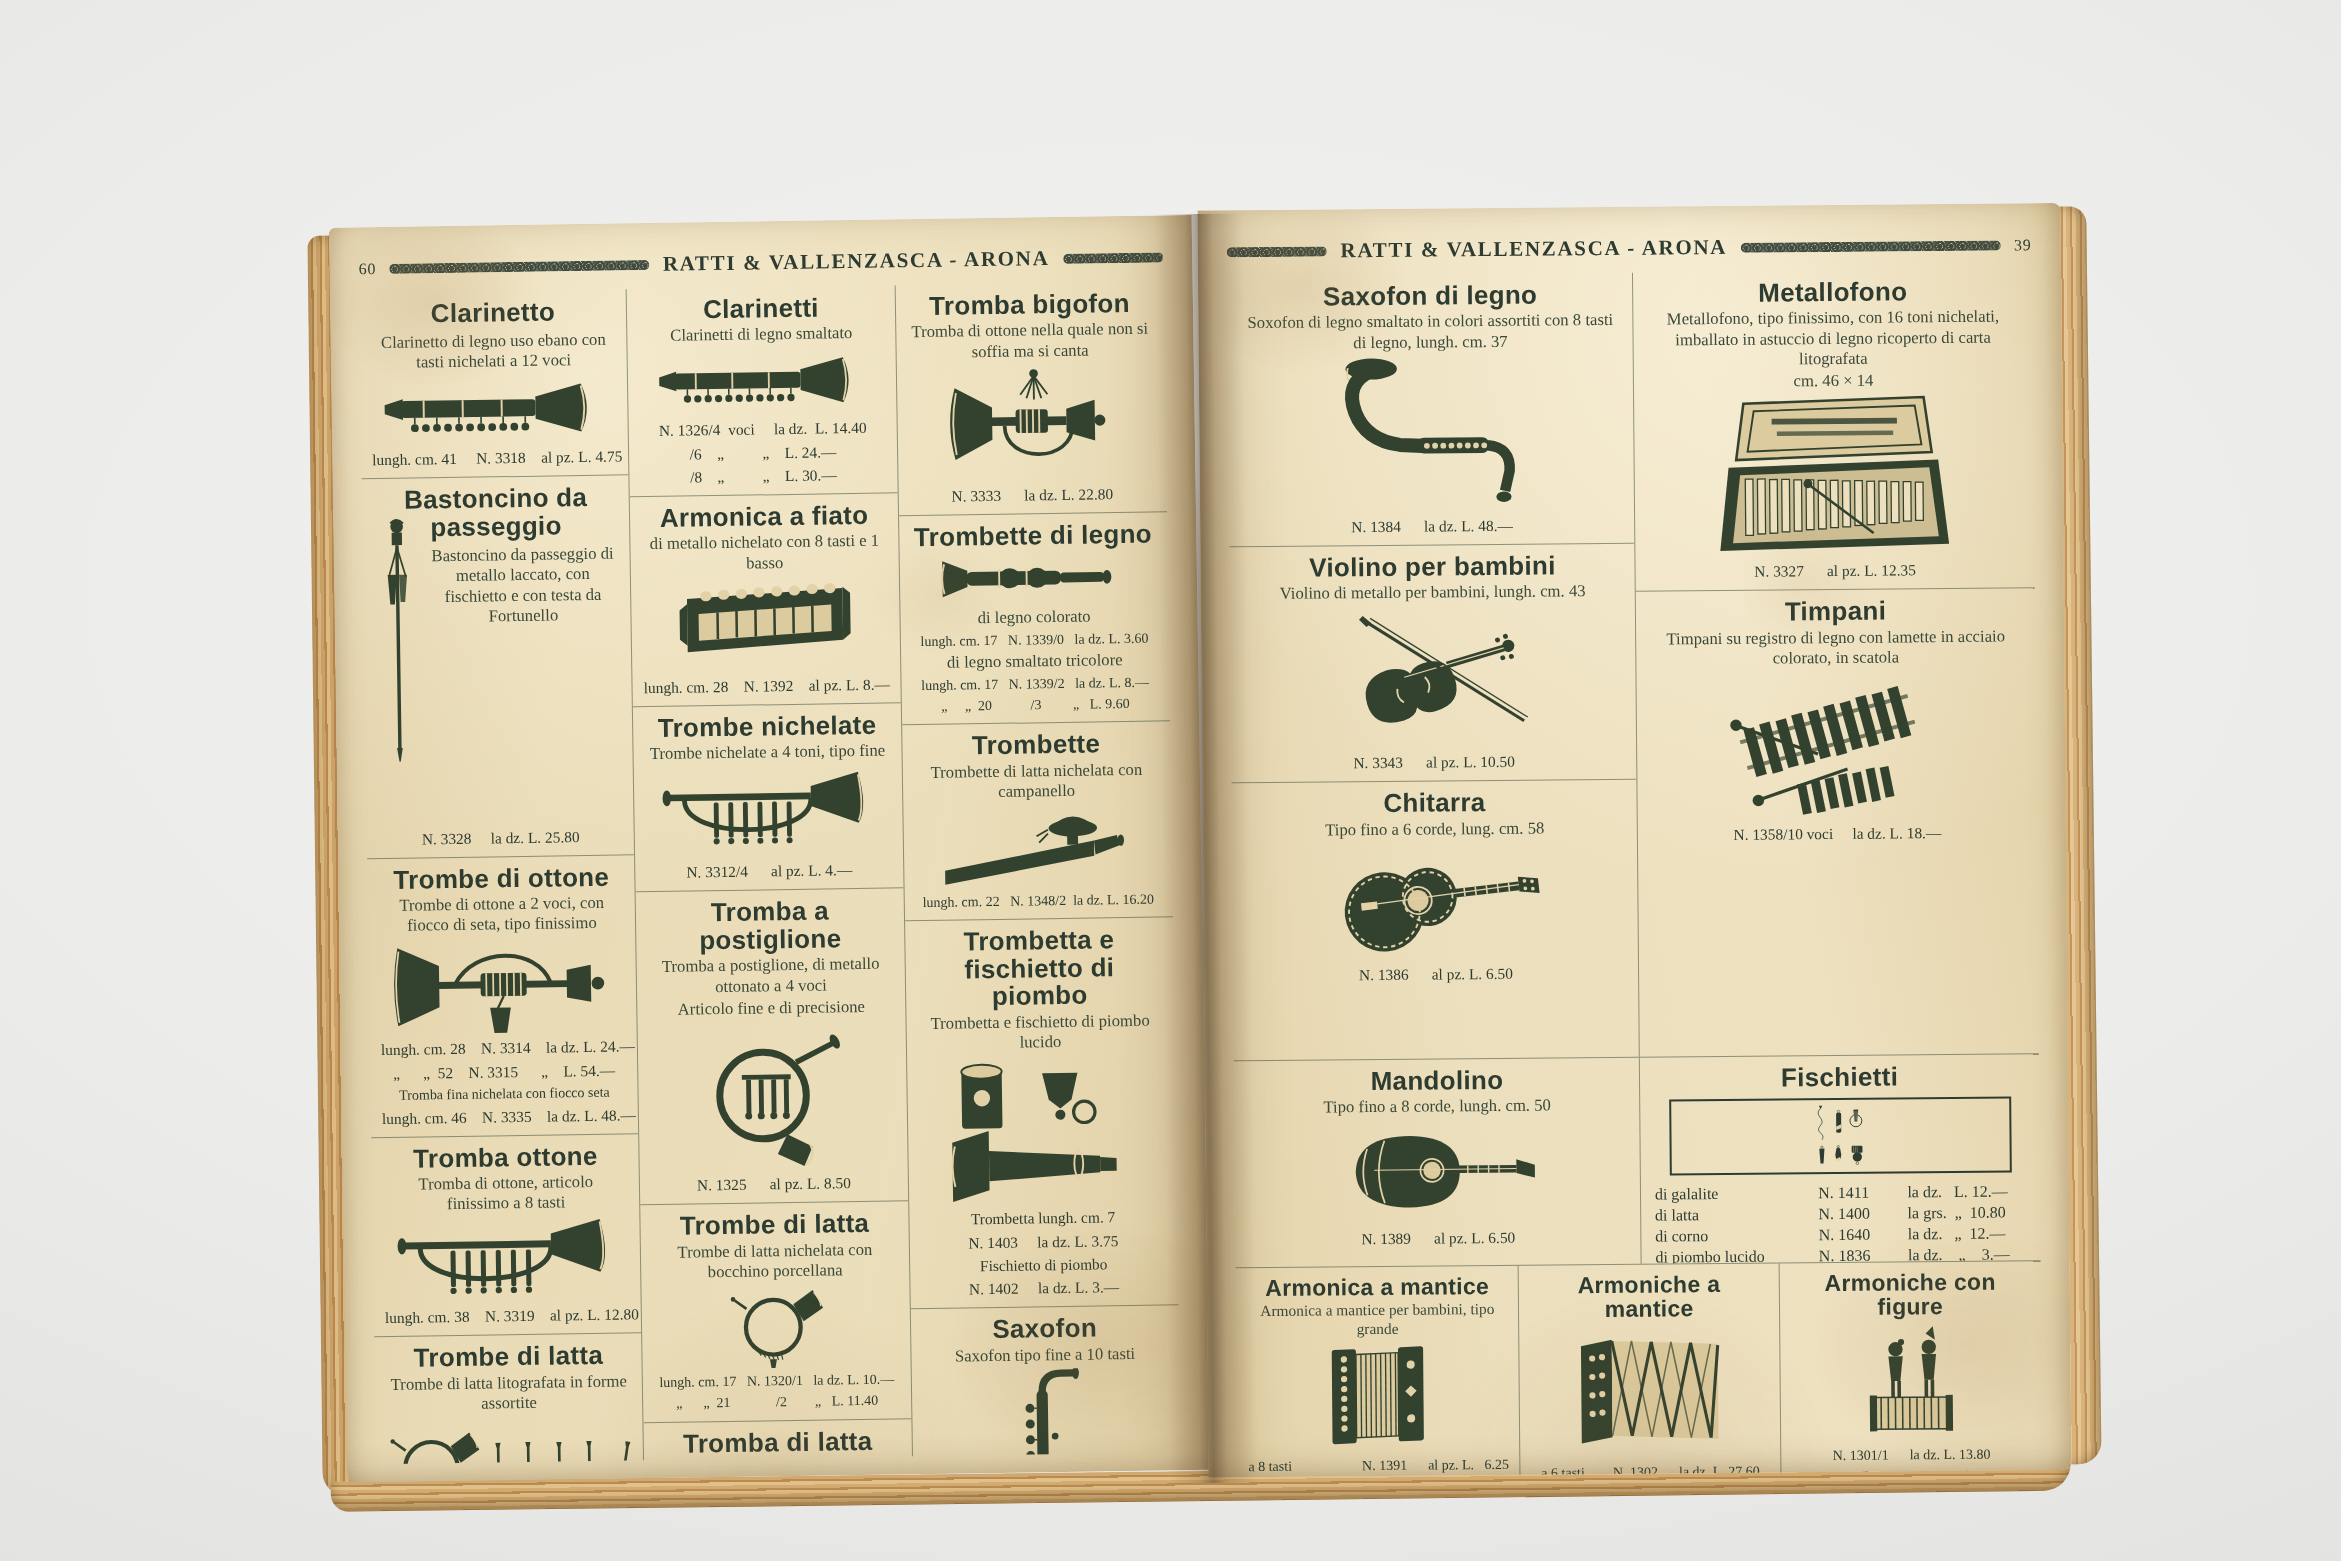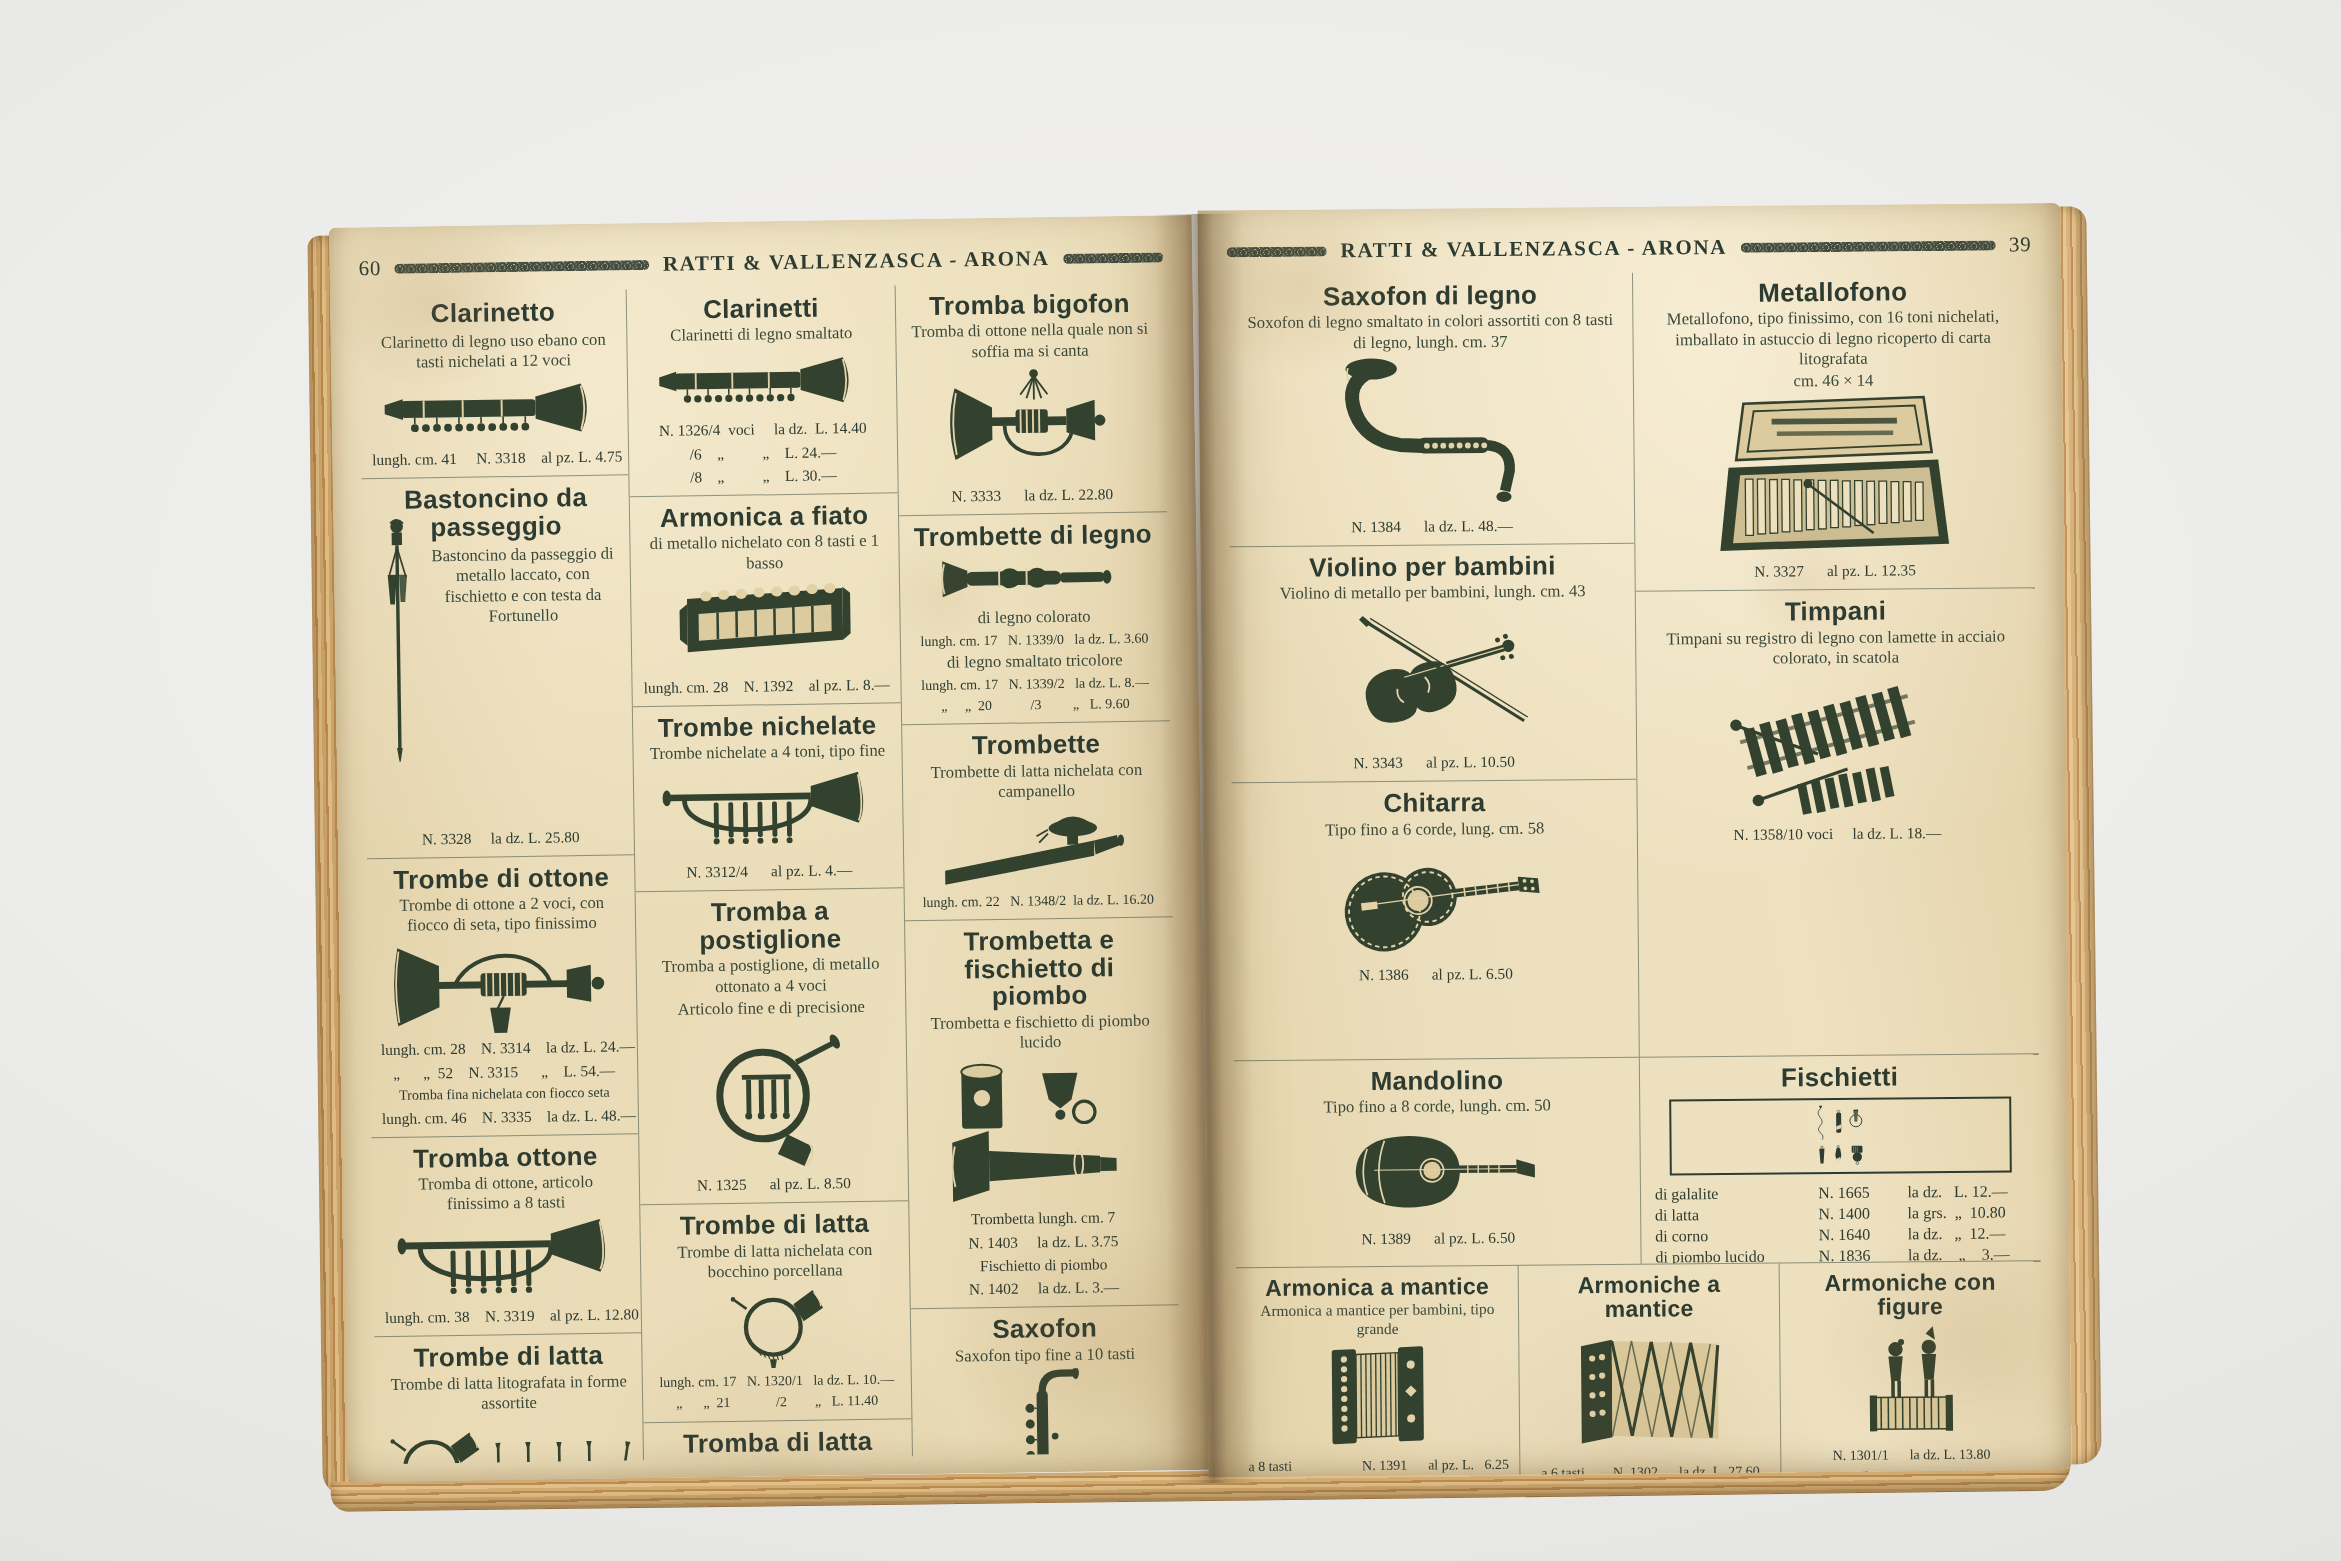--- a/index.html
+++ b/index.html
@@ -52,21 +52,21 @@
       radial-gradient(18% 10% at 12% 6%, rgba(160,120,60,.25), transparent 70%),
       radial-gradient(26% 14% at 88% 90%, rgba(150,110,55,.22), transparent 70%),
       radial-gradient(30% 20% at 50% 100%, rgba(150,110,55,.15), transparent 75%),
       radial-gradient(10% 6% at 70% 30%, rgba(150,110,55,.12), transparent 80%);}
   .gutter{position:absolute;left:848px;top:17.4px;bottom:19px;width:88px;pointer-events:none;
     background:linear-gradient(to right, rgba(80,55,25,0), rgba(95,65,30,.22) 34%, rgba(55,35,12,.42) 50%, rgba(95,65,30,.22) 66%, rgba(80,55,25,0));}
 
   
   .content{position:absolute;inset:0;padding:20px 29.4px 12px 29.4px;box-sizing:border-box;}
   .pg-header{display:flex;align-items:center;gap:13.4px;height:43px;margin-bottom:2.7px;}
-  .pg-num{font-size:21px;letter-spacing:0.7px;color:var(--ink);}
+  .pg-num{font-size:16px;letter-spacing:0.7px;color:var(--ink);}
   .chain{height:10px;border-radius:5.4px;opacity:.9;
     background:repeating-radial-gradient(circle at 5.4px 5.4px, var(--ink) 0 2.4px, rgba(0,0,0,0) 3.1px);
     background-size:11.4px 10px;background-repeat:repeat-x;}
   .chain.grow{flex:1 1 auto;}
   .chain.short{flex:0 0 100px;}
   .pg-title{font-size:21px;font-weight:700;letter-spacing:1.7px;white-space:nowrap;color:var(--ink);}
 
   .cols3{display:grid;grid-template-columns:1fr 1fr 1fr;height:1171px;}
   .cols2{display:grid;grid-template-columns:1.02fr 1fr;}
   .col{overflow:hidden;}
@@ -923,21 +923,21 @@
           <div class="col sec last">
             <h3 class="t">Fischietti</h3>
             <div class="fisch-box" style="height:72px">
               <svg width="67" height="67" viewBox="0 0 100 100">
                   <use href="#sym-whistle-box"></use>
                 </svg>
             </div>
             <div class="fisch-table">
               <div class="fisch-row">
                 <span>di galalite</span>
-                <span>N. 1665</span>
+                <span>N. 1411</span>
                 <span>la dz.   L. 12.—</span>
               </div>
               <div class="fisch-row">
                 <span>di latta</span>
                 <span>N. 1400</span>
                 <span>la grs.  „  10.80</span>
               </div>
               <div class="fisch-row">
                 <span>di corno</span>
                 <span>N. 1640</span>

